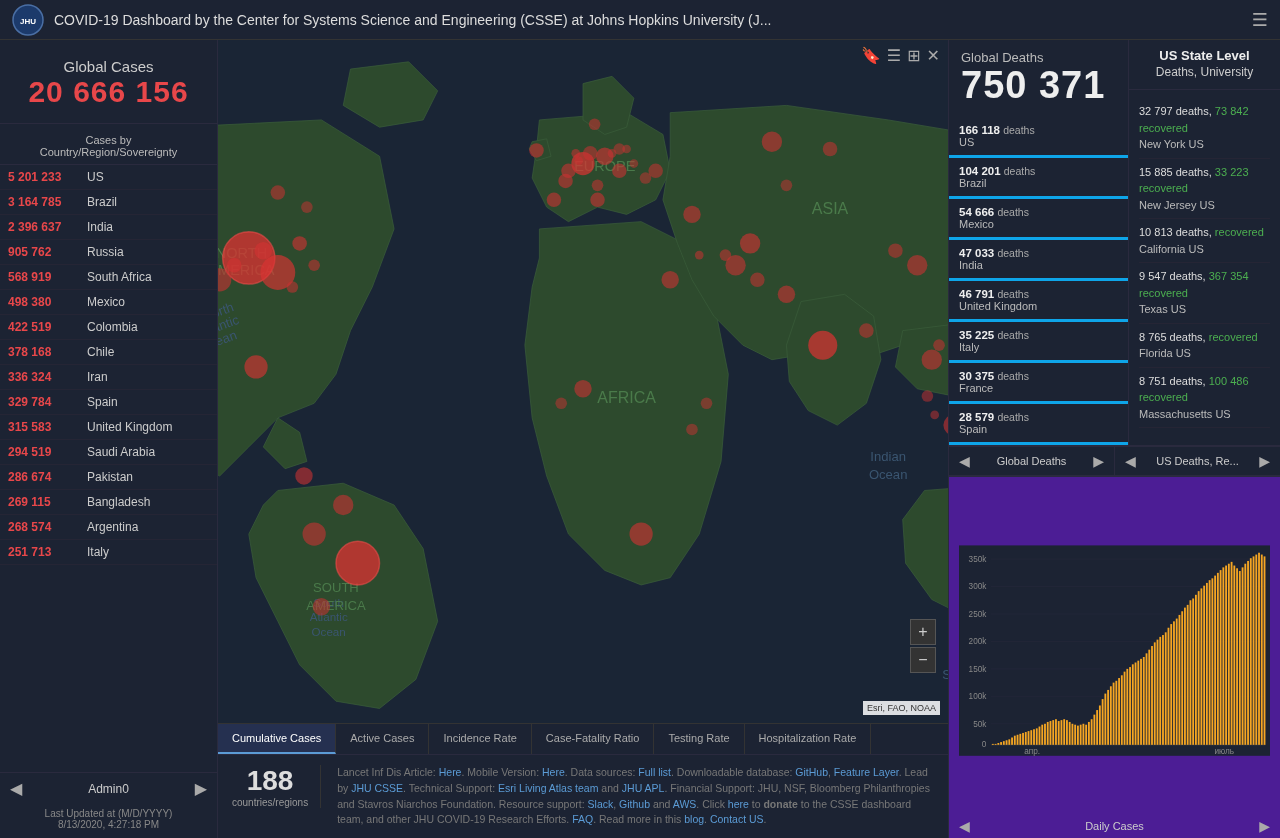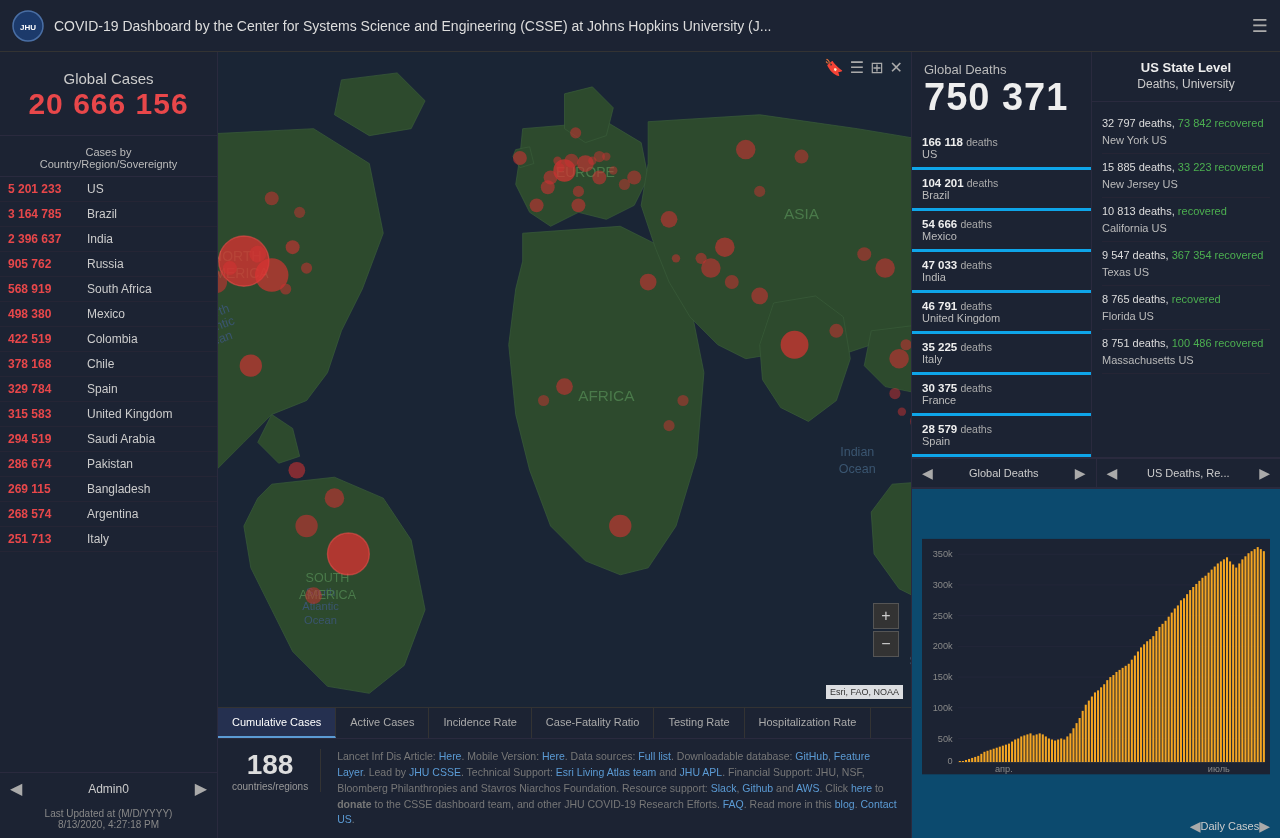--- a/index.html
+++ b/index.html
@@ -13,21 +13,21 @@
       display: flex;
       flex-direction: column;
     }
 
     
     .header {
       background: #1c2333;
       display: flex;
       align-items: center;
       padding: 0 12px;
-      height: 52px;
+      height: 40px;
       border-bottom: 1px solid #333;
       flex-shrink: 0;
     }
     .header-logo {
       width: 32px;
       height: 32px;
       margin-right: 10px;
       flex-shrink: 0;
     }
     .header-title {
@@ -224,21 +224,21 @@
       bottom: 8px;
       right: 8px;
       background: rgba(255,255,255,0.85);
       color: #333;
       font-size: 9px;
       padding: 2px 4px;
     }
 
     
     .right-panels {
-      width: 369px;
+      width: 332px;
       display: flex;
       flex-direction: column;
       flex-shrink: 0;
       background: #1c2333;
       border-left: 1px solid #2a2a3e;
     }
 
     
     .deaths-panel {
       flex: 0 0 auto;
@@ -344,25 +344,24 @@
       font-size: 14px;
     }
     .panel-nav-label {
       color: #ccc;
       font-size: 11px;
     }
 
     
     .chart-area {
       flex: 1;
-      background: #0c4a6e;
+      background: #4c1d95;
       padding: 10px 10px 4px;
       display: flex;
       flex-direction: column;
-      align-items: flex-end;
     }
     .chart-container {
       flex: 1;
       position: relative;
     }
     .chart-svg {
       width: 100%;
       height: 100%;
     }
     .chart-nav {
@@ -441,20 +440,24 @@
           <span class="sidebar-item-count">498 380</span>
           <span class="sidebar-item-name">Mexico</span>
         </div>
         <div class="sidebar-list-item">
           <span class="sidebar-item-count">422 519</span>
           <span class="sidebar-item-name">Colombia</span>
         </div>
         <div class="sidebar-list-item">
           <span class="sidebar-item-count">378 168</span>
           <span class="sidebar-item-name">Chile</span>
+        </div>
+        <div class="sidebar-list-item">
+          <span class="sidebar-item-count">336 324</span>
+          <span class="sidebar-item-name">Iran</span>
         </div>
         <div class="sidebar-list-item">
           <span class="sidebar-item-count">329 784</span>
           <span class="sidebar-item-name">Spain</span>
         </div>
         <div class="sidebar-list-item">
           <span class="sidebar-item-count">315 583</span>
           <span class="sidebar-item-name">United Kingdom</span>
         </div>
         <div class="sidebar-list-item">

